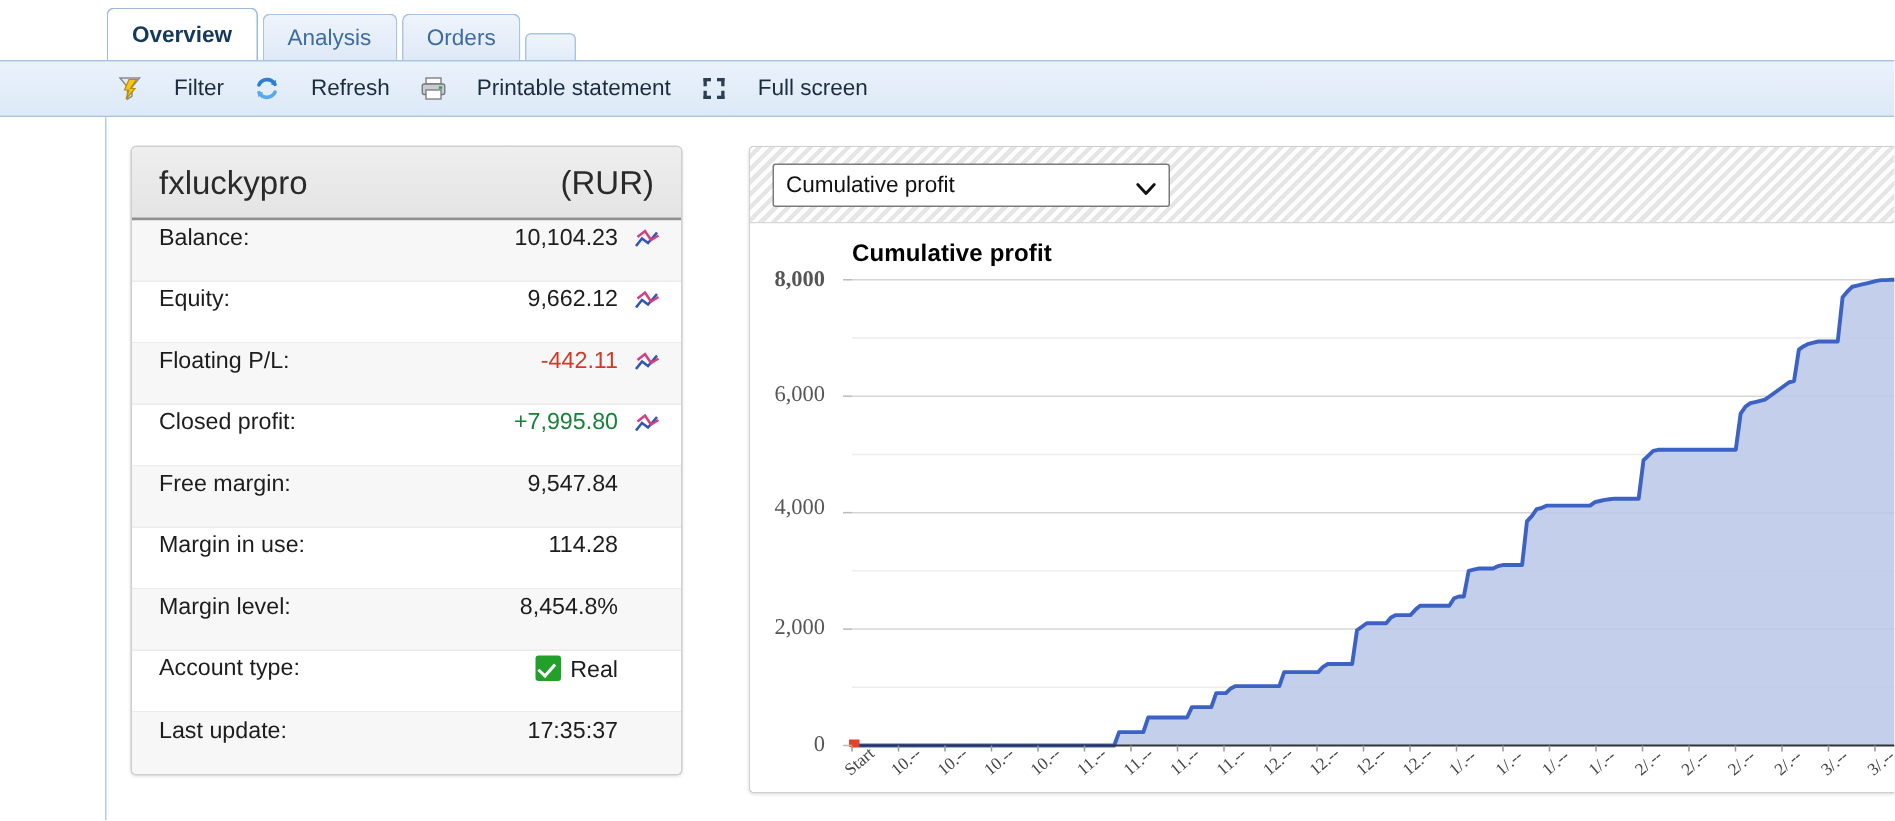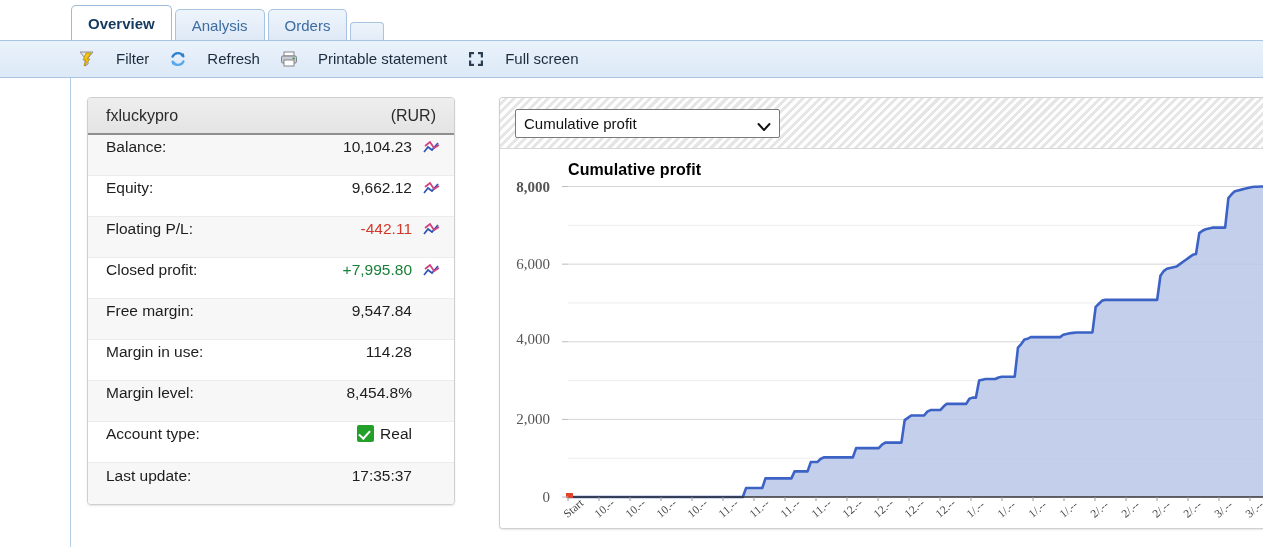--- a/index.html
+++ b/index.html
@@ -76,26 +76,26 @@
   
   .acct{
     position:absolute; left:87px; top:97px; width:368px;
     border:1px solid #cfcfcf;
     border-radius:4px;
     background:#fff;
     box-shadow:0 1px 2px rgba(0,0,0,.10);
     overflow:hidden;
   }
   .acct-head{
-    height:37px;
+    height:49px;
     background:linear-gradient(to bottom,#eeeeee 0%,#e4e4e4 100%);
     border-bottom:2px solid #8f8f8f;
     display:flex; align-items:center; justify-content:space-between;
     padding:0 18px;
-    font-size:16px; color:#2a2a2a;
+    font-size:22px; color:#2a2a2a;
   }
   .acct-row{
     height:41px;
     display:flex; align-items:center;
     padding:0 10px 16px 18px;
     border-bottom:1px solid #ececec;
     font-size:15.5px; color:#1d1d1d;
   }
   .acct-row:nth-child(even){ background:#f7f7f7; }
   .acct-row:last-child{ border-bottom:none; }

